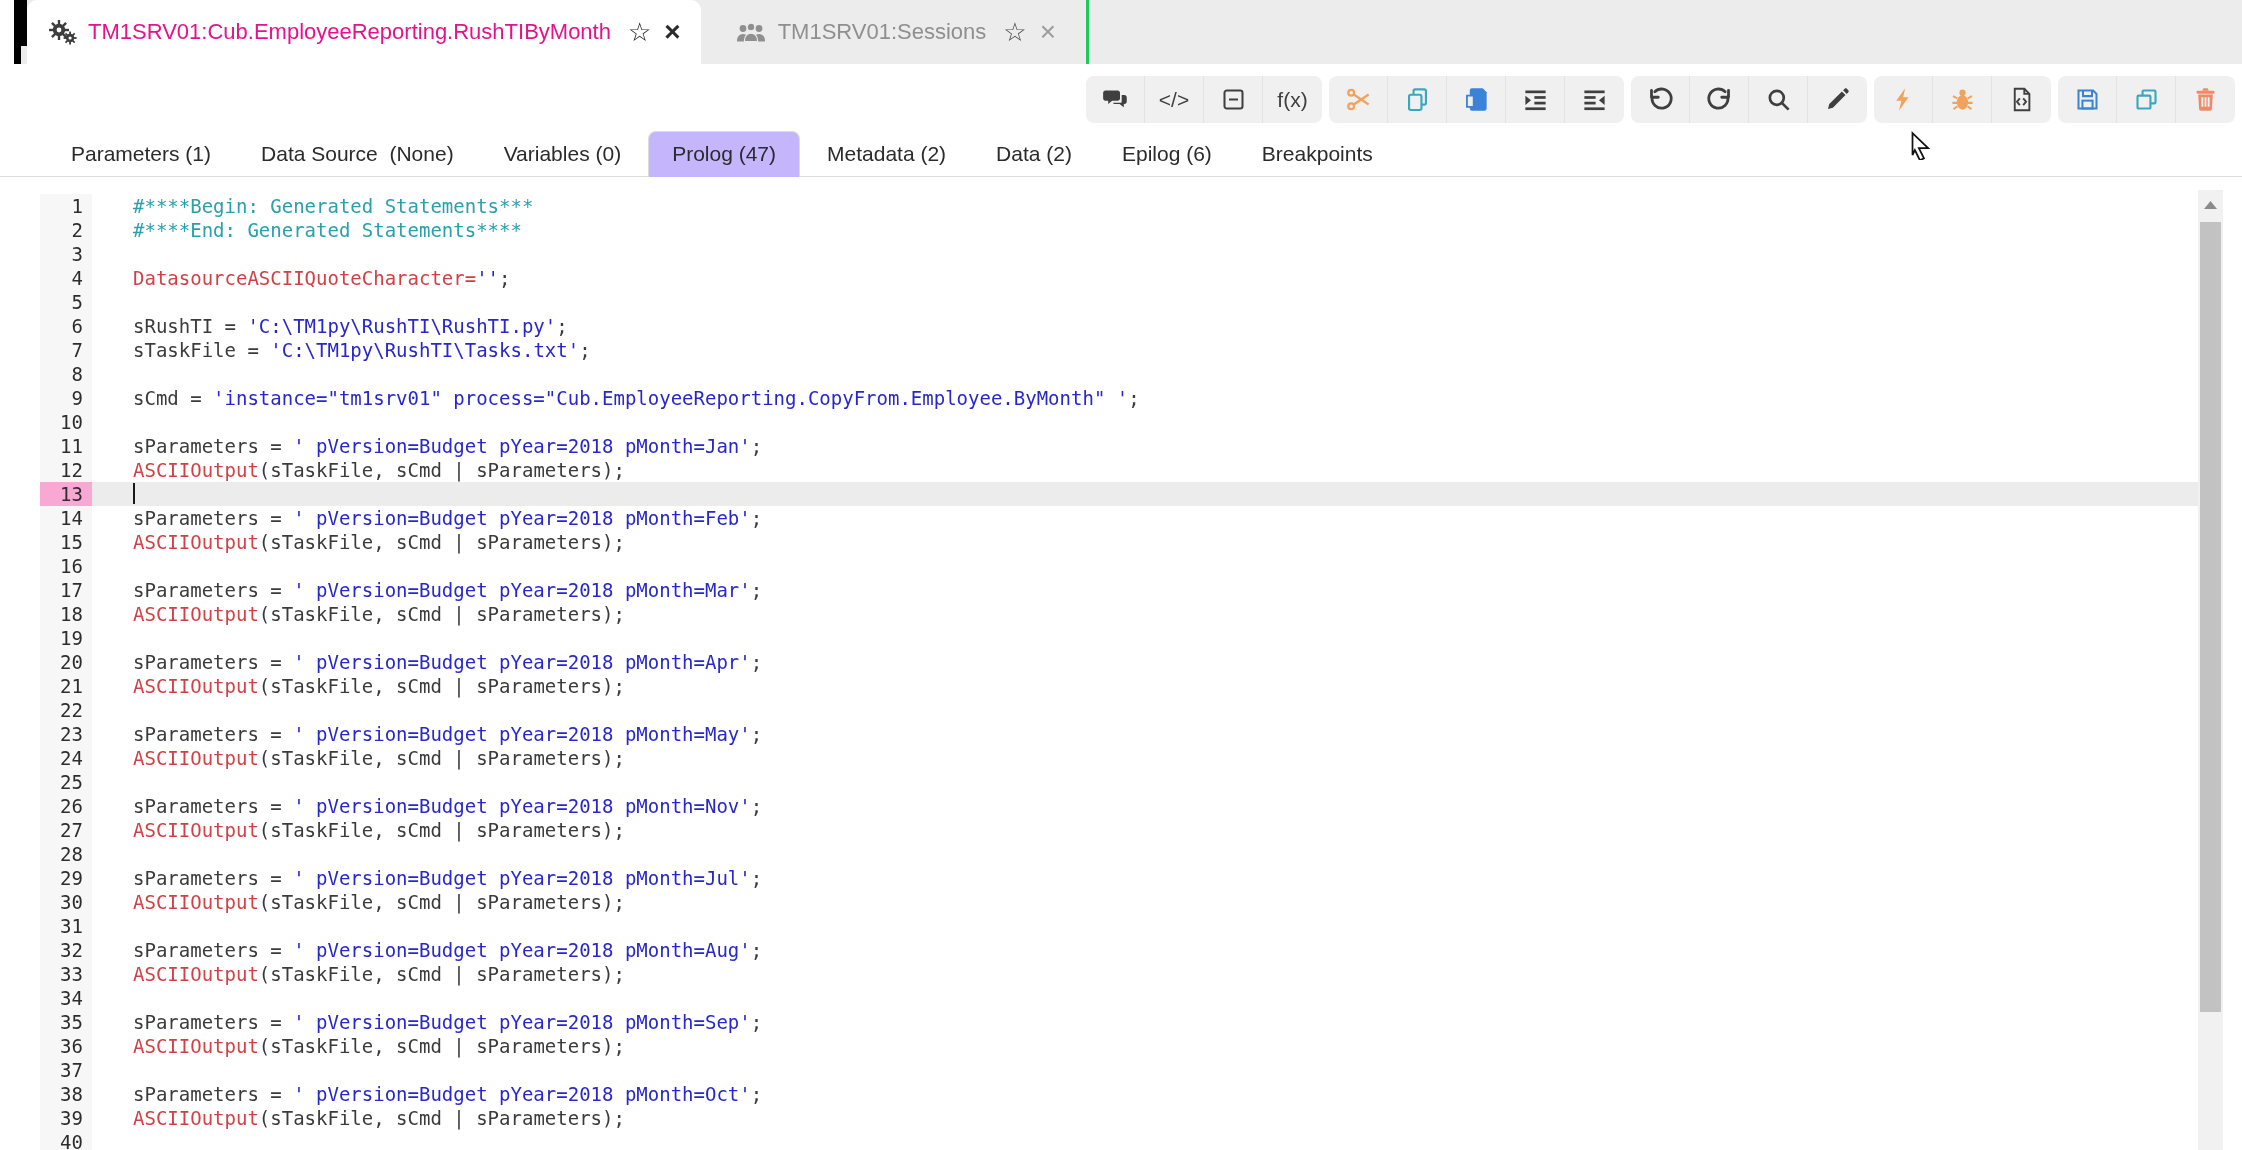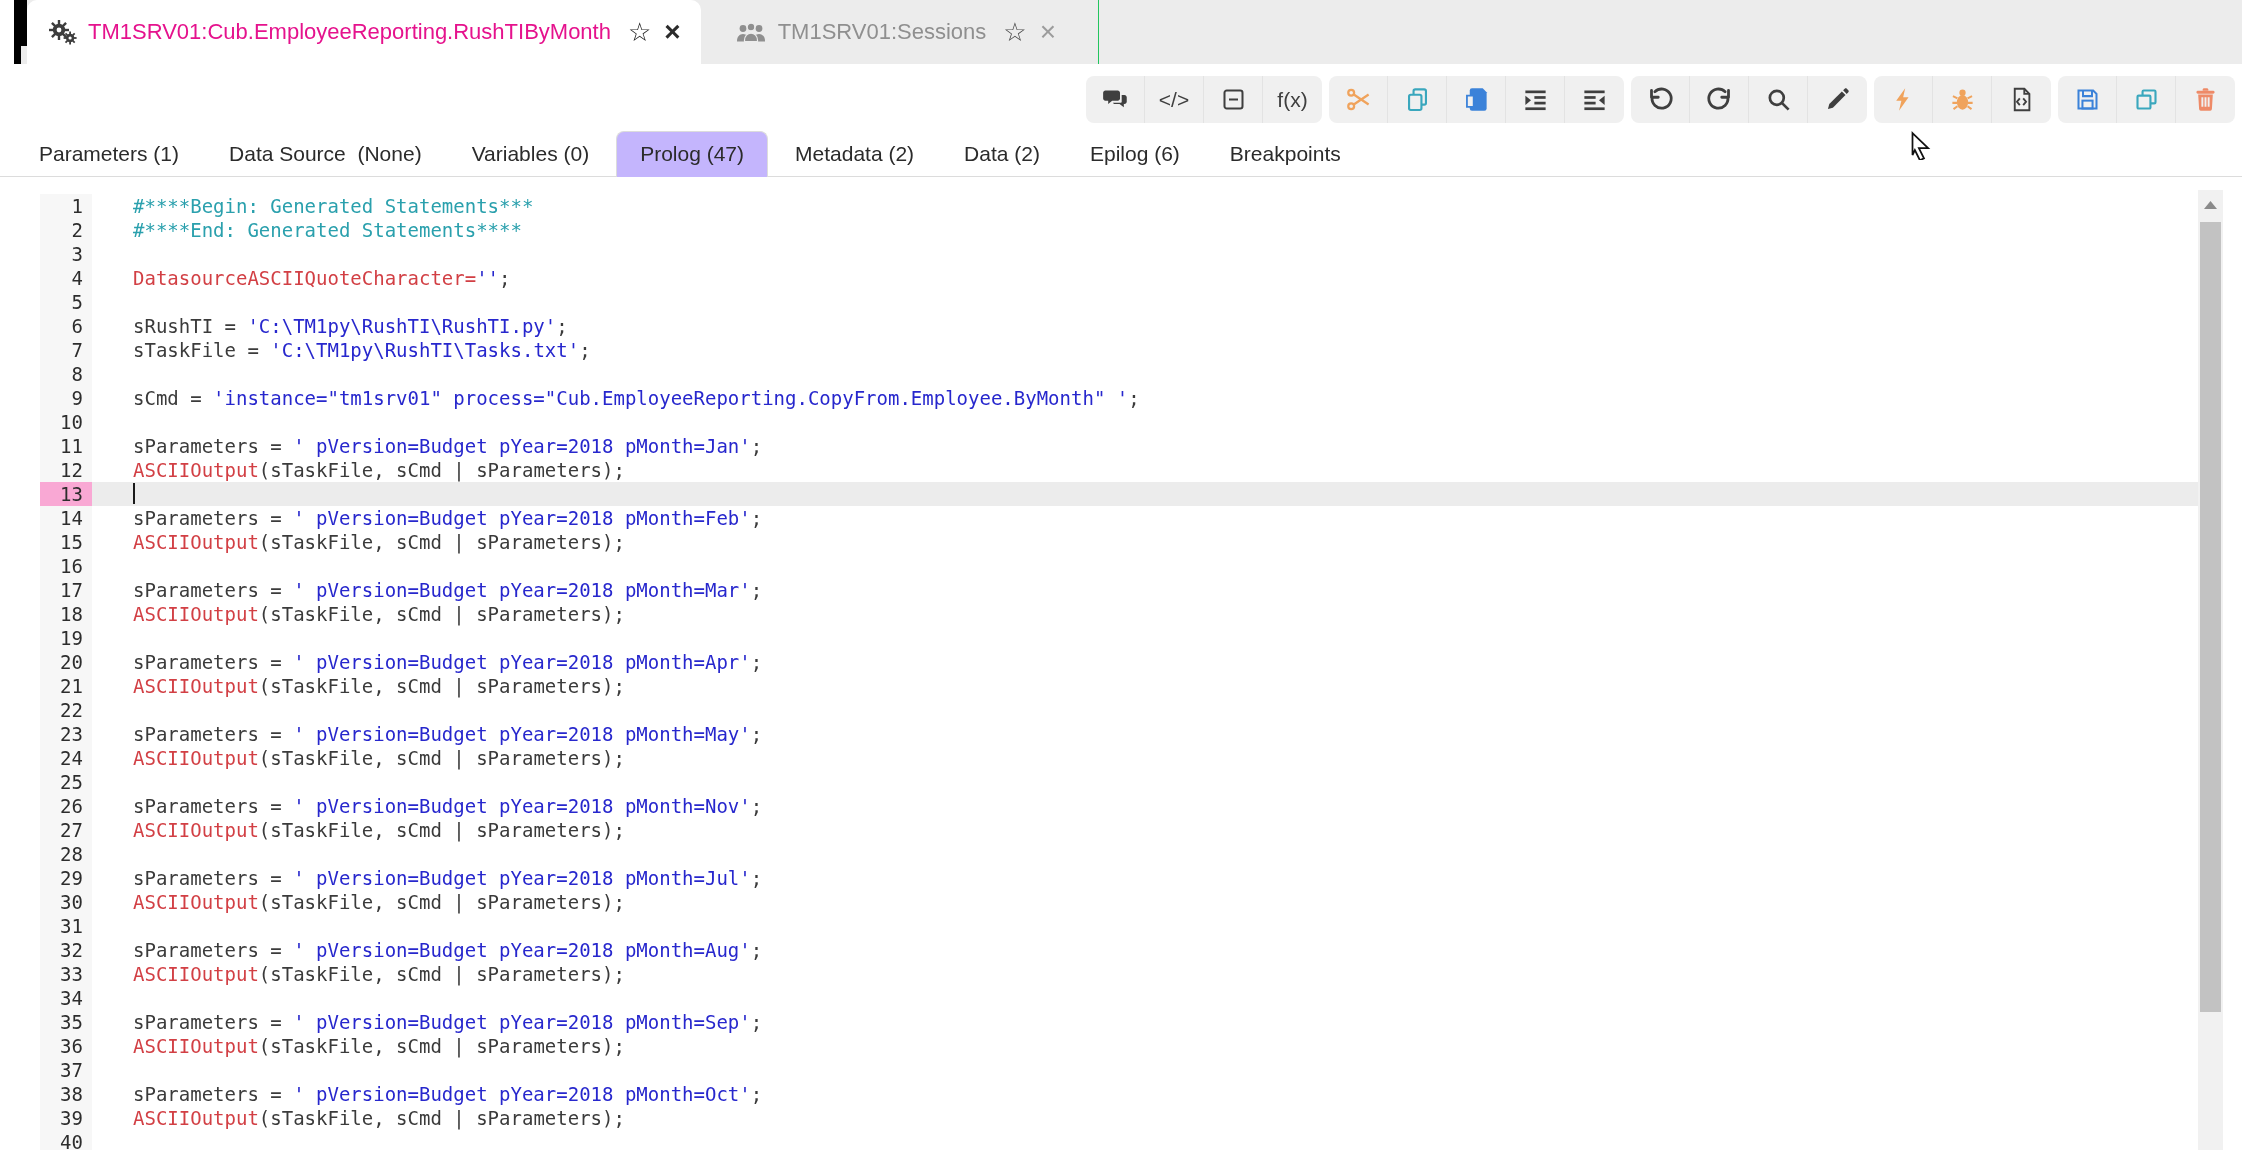--- a/index.html
+++ b/index.html
@@ -4,37 +4,37 @@
 <style>
   *{box-sizing:border-box;margin:0;padding:0}
   html,body{width:2242px;height:1150px;overflow:hidden;background:#fff;
     font-family:"Liberation Sans",sans-serif}
   
   .tabstrip{position:absolute;top:0;left:14px;width:100%;height:64px;background:#ececec;display:flex;align-items:stretch}
   .notch-a{position:absolute;left:0;top:0;width:13px;height:46px;background:#000}
   .notch-b{position:absolute;left:0;top:46px;width:7px;height:18px;background:#000}
   .wtab{display:flex;align-items:center;gap:11px;padding:0 20px;font-size:22px;white-space:nowrap}
   .wtab.active{margin-left:13px;background:#fff;border-radius:10px 10px 0 0;color:var(--accent_pink)}
-  .wtab.inactive{color:var(--inactive_tab_text);border-right:1px solid #22c55e;margin-left:14px;padding-right:42px}
+  .wtab.inactive{color:var(--inactive_tab_text);border-right:3px solid #22c55e;margin-left:14px;padding-right:30px}
   .wtab .star{font-size:26px;color:#222;margin-left:6px;line-height:1}
   .wtab .close{font-size:28px;color:#2b2b2b;margin-left:2px;line-height:1;font-weight:bold}
   .wtab.inactive .star{color:#4a4a4a}
   .wtab.inactive .close{color:#9c9c9c;font-weight:normal}
   .wtab svg{flex:none}
   
   .toolbar{position:absolute;top:76px;right:7px;display:flex;gap:7px}
   .tgroup{display:flex;background:var(--toolbar_button_bg);border-radius:8px;overflow:hidden}
   .tbtn{width:59px;height:47px;display:flex;align-items:center;justify-content:center;border-right:1px solid #e3e3e3;cursor:default}
   .tbtn:last-child{border-right:none}
   .tbtn svg{width:27px;height:27px}
   .tone-dark{color:var(--icon_dark)} .tone-orange{color:var(--icon_orange)}
   .tone-teal{color:var(--icon_teal)} .tone-blue{color:var(--icon_blue)} .tone-coral{color:var(--icon_coral)}
   .txticon{font-size:21px;color:currentColor}
   
-  .stabs{position:absolute;top:130px;left:0;width:100%;height:47px;display:flex;align-items:flex-end;padding-left:16px;border-bottom:1px solid #dcdcdc}
+  .stabs{position:absolute;top:130px;left:0;width:100%;height:47px;display:flex;align-items:flex-end;padding-left:48px;border-bottom:1px solid #dcdcdc}
   .stab{padding:10px 23px;font-size:21px;color:#2b2b2b;white-space:pre;margin-right:4px}
   .stab.active{background:#c4b5fd;border:1px solid #dcdcdc;border-bottom:none;border-radius:8px 8px 0 0;margin-bottom:-1px;padding-bottom:11px}
   
   .editor{position:absolute;top:186px;left:0;right:44px;bottom:0;padding:8px 0 0 40px;
     font-family:"DejaVu Sans Mono",monospace;font-size:19px;overflow:hidden}
   .line{display:flex;height:24px;line-height:24px}
   .num{width:52px;background:var(--gutter_bg);text-align:right;padding-right:9px;color:#2d2d2d;flex:none}
   .txt{flex:1;padding-left:41px;white-space:pre}
   .line.active .num{background:#f9a8d4}
   .line.active .txt{background:var(--active_line_bg)}

